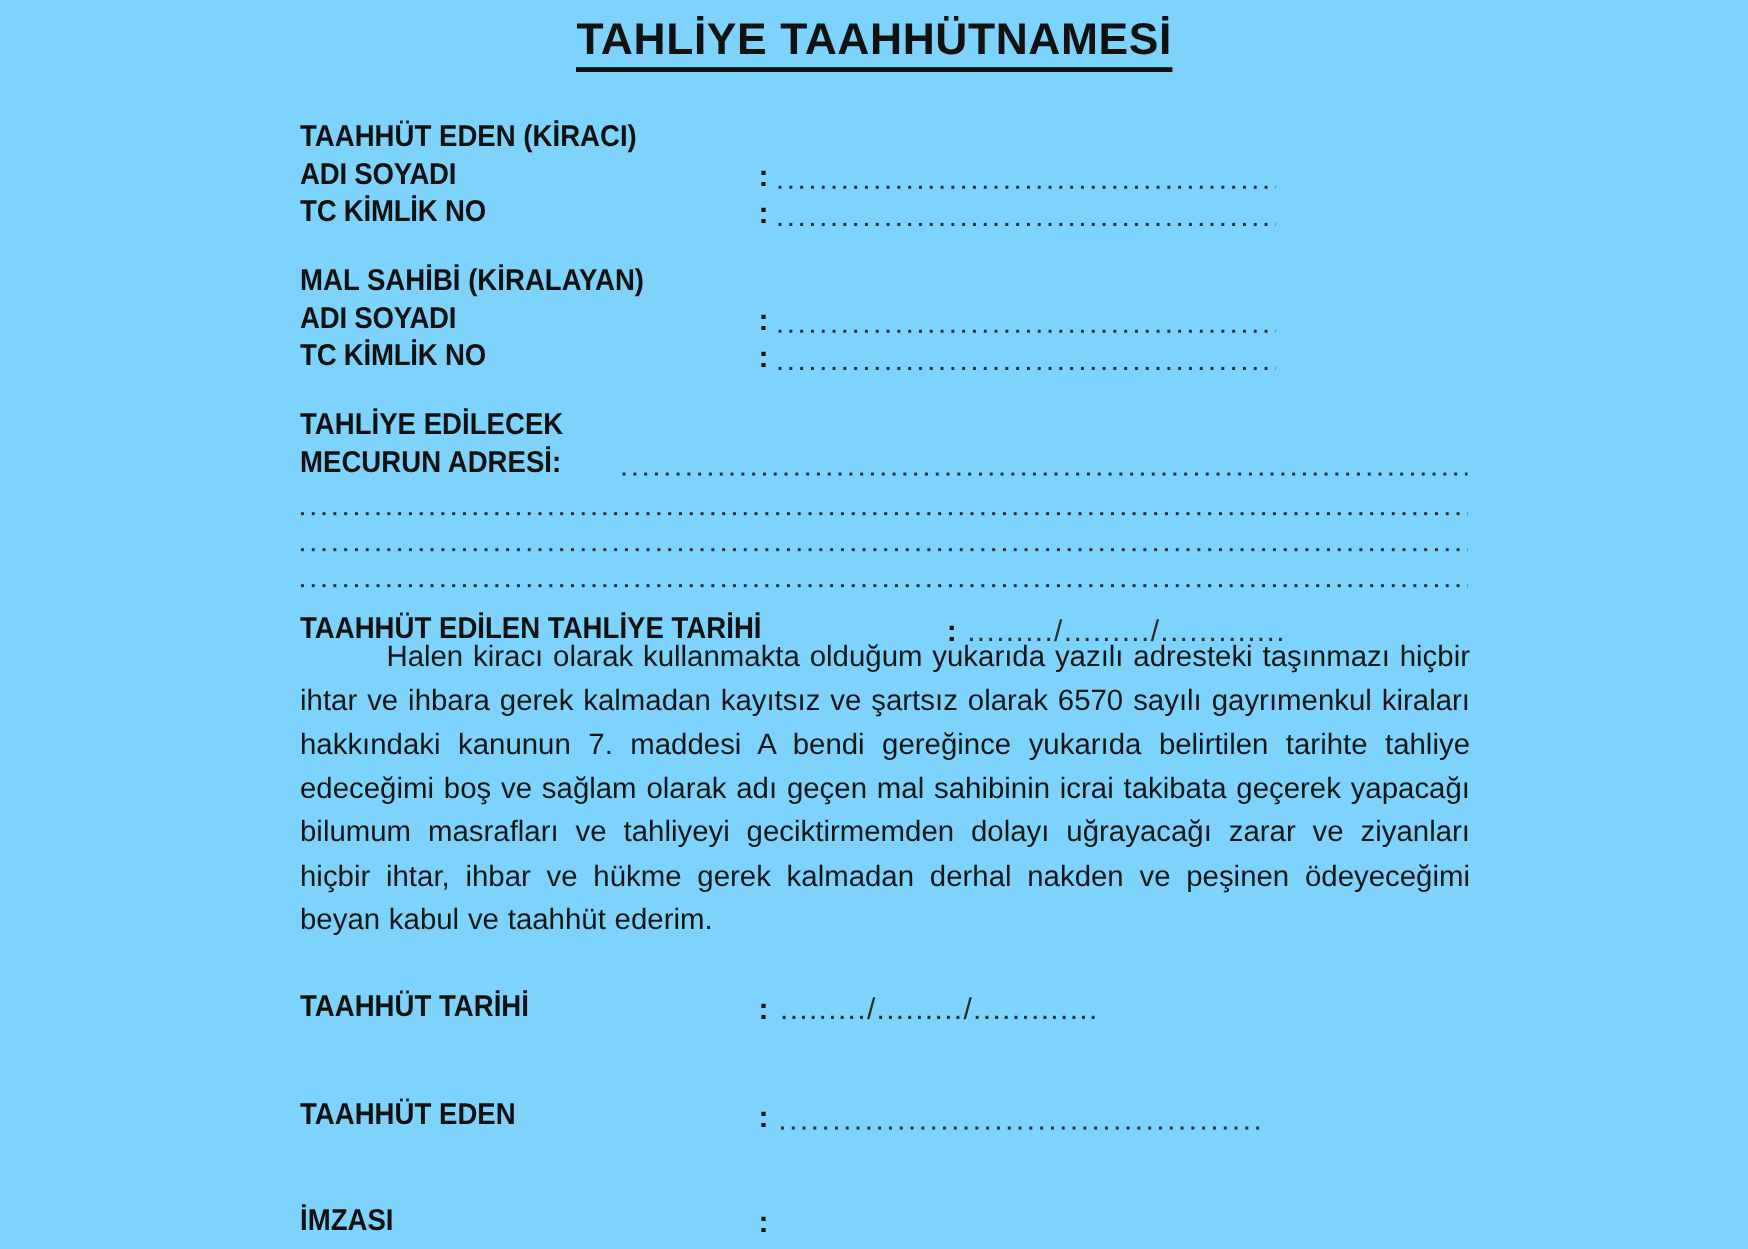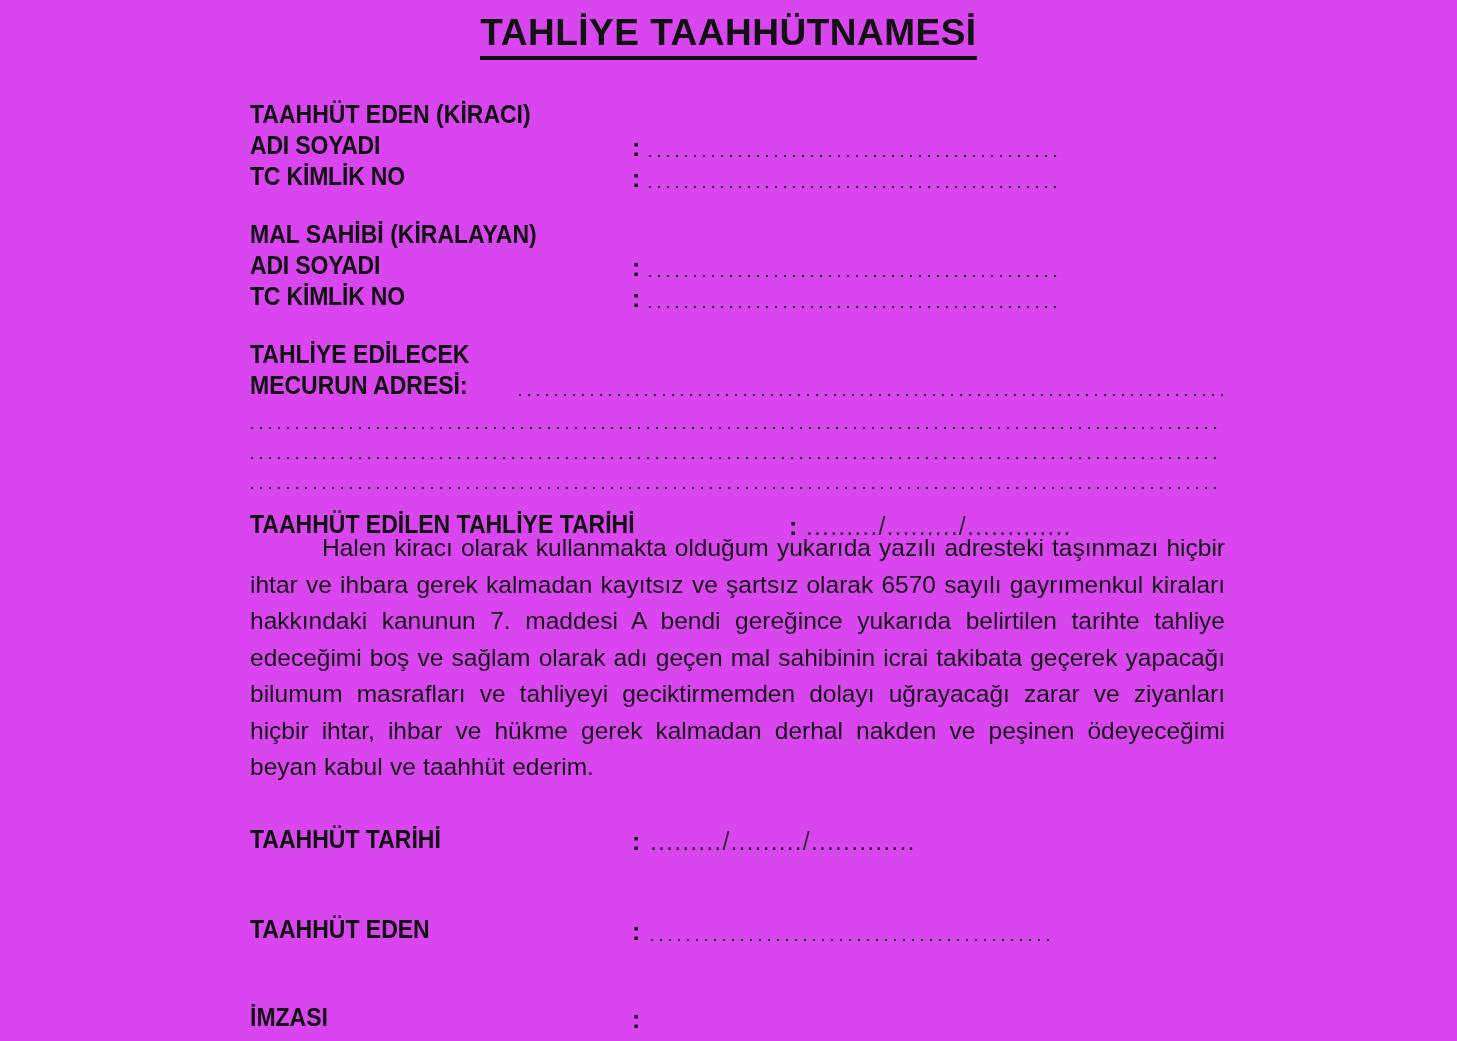--- a/index.html
+++ b/index.html
@@ -4,21 +4,21 @@
 <style>
   html, body {
     margin: 0;
     padding: 0;
     background: #ffffff;
   }
   .page {
     position: relative;
     width: 1457px;
     height: 1041px;
-    background: #d946ef;
+    background: #7dd3fc;
     font-family: "Liberation Sans", "DejaVu Sans", sans-serif;
     color: #0d0d0d;
     overflow: hidden;
   }
 
   
   .doc-title {
     position: absolute;
     top: 12px;
     left: 0;

